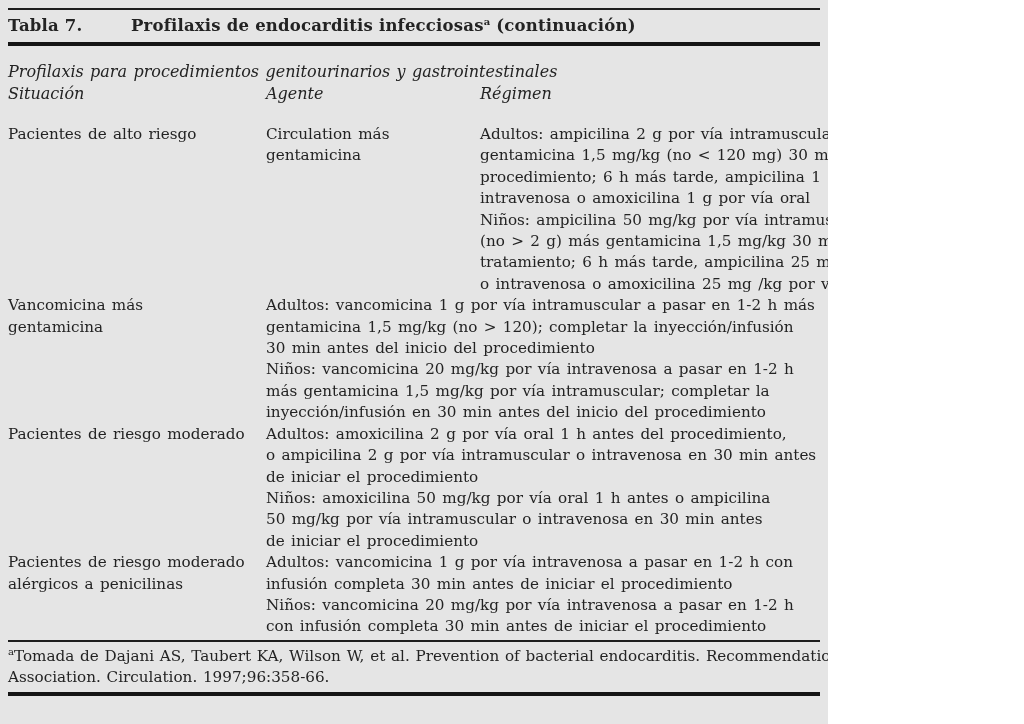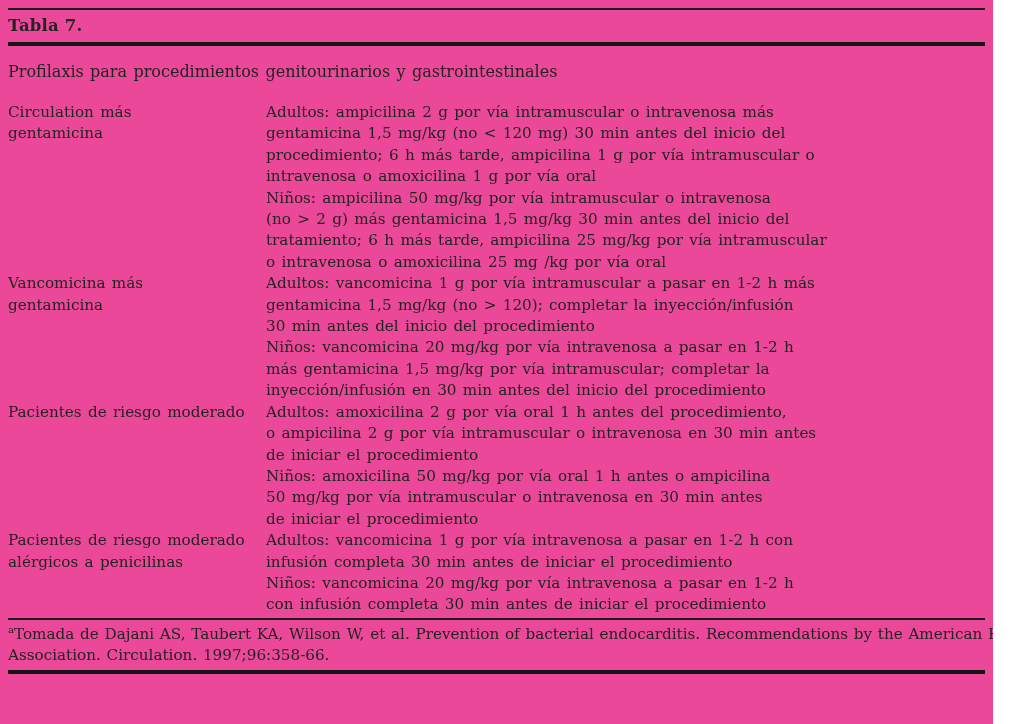--- a/index.html
+++ b/index.html
@@ -2,23 +2,23 @@
 <html><head>
 <meta charset="utf-8">
 <style>
   html, body {
     margin: 0;
     padding: 0;
     background: #ffffff;
   }
   .page {
     position: relative;
-    width: 993px;
+    width: 828px;
     height: 724px;
-    background: #ec4899;
+    background: #e5e5e5;
     color: #232323;
     font-family: "DejaVu Serif", "Liberation Serif", serif;
     box-sizing: border-box;
     padding: 8px 8px 16px 8px;
     overflow: hidden;
   }
   .rule-thin {
     border: none;
     border-top: 2px solid #1d1d1d;
     margin: 0;
@@ -40,20 +40,21 @@
   }
   .title-label {
     flex: 0 0 123px;
   }
   .title-text sup, sup.fn-marker {
     font-size: 10px;
     line-height: 0;
   }
   .section-heading {
     margin-top: 15px;
+    font-style: italic;
     font-size: 16px;
     line-height: 21px;
     word-spacing: 0.08em;
   }
   .cols {
     display: grid;
     grid-template-columns: 258px 214px 1fr;
   }
   .header-row {
     margin-top: 1px;
@@ -88,30 +89,37 @@
 </style>
 </head>
 <body>
 
 <div class="page">
 
   <hr class="rule-thin">
 
   <div class="title-row">
     <span class="title-label">Tabla 7.</span>
+    <span class="title-text"><span>Profilaxis de endocarditis infecciosas</span><sup>a</sup><span> (continuación)</span></span>
   </div>
 
   <hr class="rule-thick">
 
   <div class="section-heading">Profilaxis para procedimientos genitourinarios y gastrointestinales</div>
 
+  <div class="cols header-row">
+    <span>Situación</span>
+    <span>Agente</span>
+    <span>Régimen</span>
+  </div>
 
   <div class="tbody">
 
     <div class="cols">
+      <div class="cell">Pacientes de alto riesgo</div>
       <div class="cell">Circulation más
 gentamicina</div>
       <div class="cell">Adultos: ampicilina 2 g por vía intramuscular o intravenosa más
 gentamicina 1,5 mg/kg (no &lt; 120 mg) 30 min antes del inicio del
 procedimiento; 6 h más tarde, ampicilina 1 g por vía intramuscular o
 intravenosa o amoxicilina 1 g por vía oral
 Niños: ampicilina 50 mg/kg por vía intramuscular o intravenosa
 (no &gt; 2 g) más gentamicina 1,5 mg/kg 30 min antes del inicio del
 tratamiento; 6 h más tarde, ampicilina 25 mg/kg por vía intramuscular
 o intravenosa o amoxicilina 25 mg /kg por vía oral</div>

